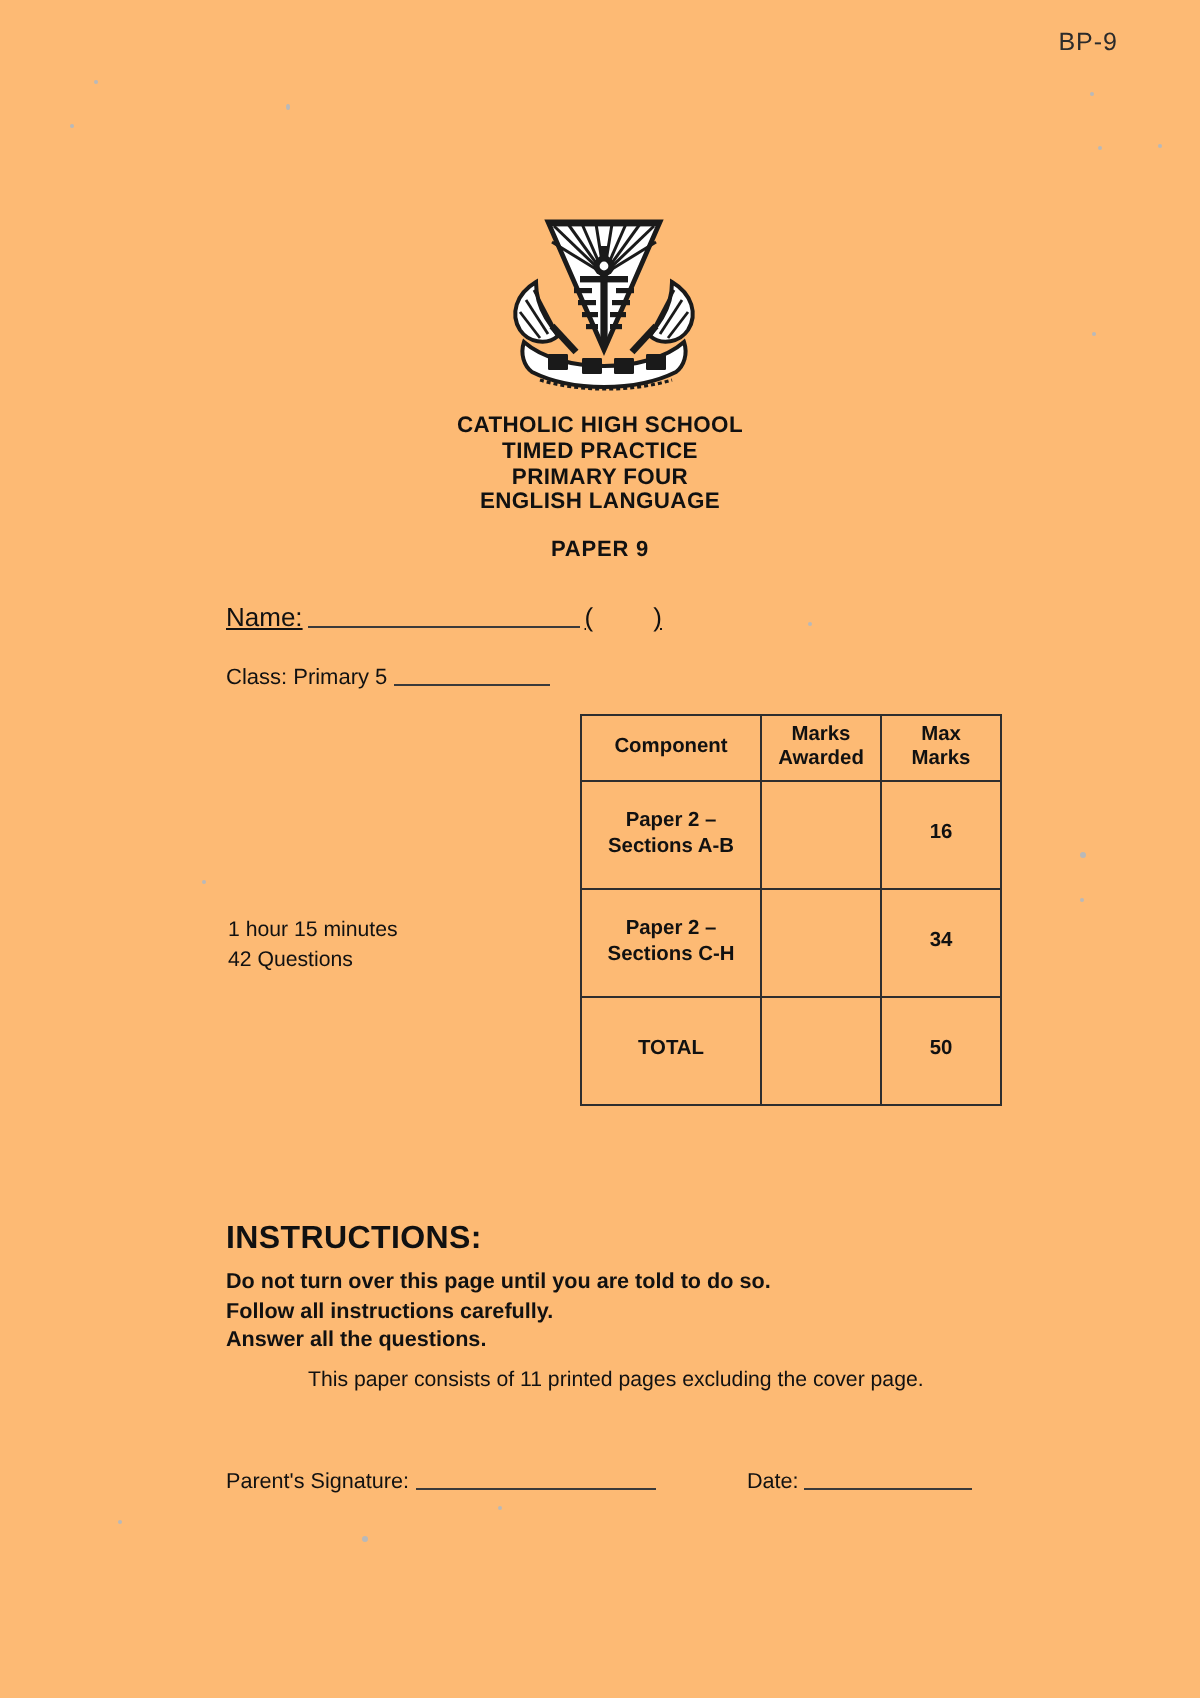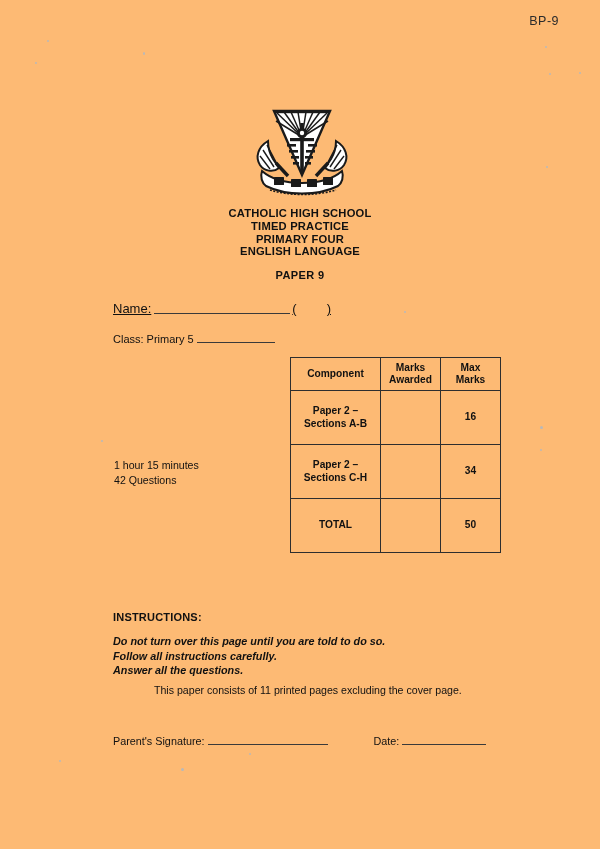--- a/index.html
+++ b/index.html
@@ -137,33 +137,33 @@
   .col-award { width: 59px; }
   .col-max   { width: 59px; }
   .cell-two-line span { display: block; }
   .max-val { font-size: 12px; }
 
   
   .instr-title {
     position: absolute;
     left: 113px;
     top: 611px;
-    font-size: 11px;
+    font-size: 16px;
     font-weight: bold;
     letter-spacing: 0.2px;
   }
   .instr-list {
     position: absolute;
     left: 113px;
     top: 634px;
     font-size: 10.8px;
     font-weight: bold;
     line-height: 14.5px;
   }
-  .instr-list div { white-space: nowrap; font-style: italic; }
+  .instr-list div { white-space: nowrap; }
   .instr-note {
     position: absolute;
     left: 113px;
     top: 684px;
     font-size: 10.6px;
     white-space: nowrap;
     margin-left: 41px;
   }
 
   

